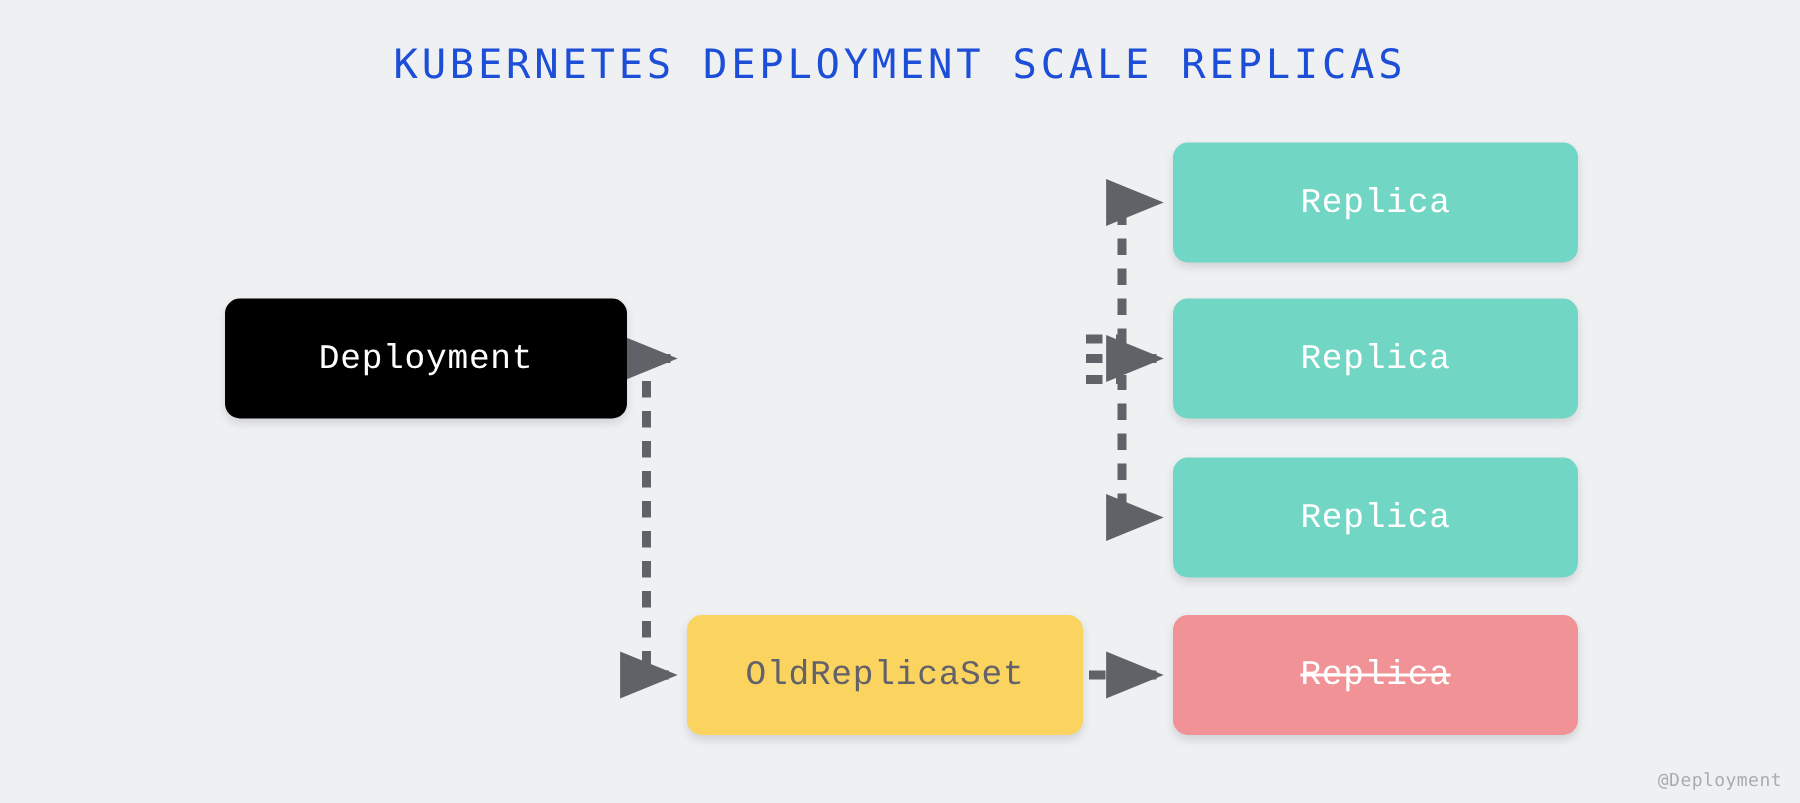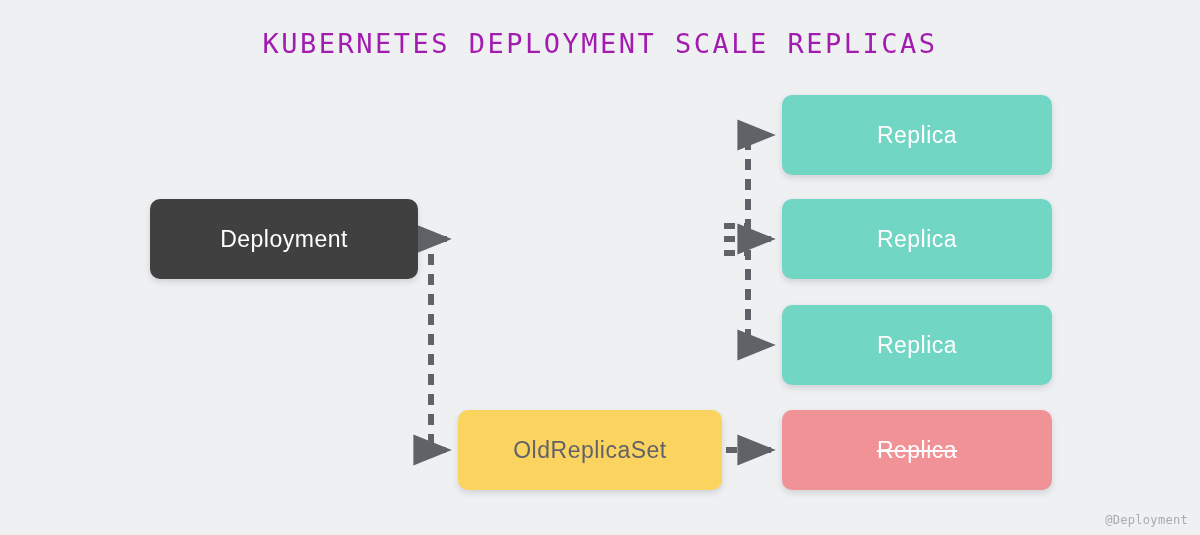--- a/index.html
+++ b/index.html
@@ -21,41 +21,41 @@
   }
   #title {
     position: absolute;
     left: 0;
     top: 28px;
     width: 1200px;
     text-align: center;
     font-family: "DejaVu Sans Mono", "Liberation Mono", monospace;
     font-size: 27px;
     letter-spacing: 2.5px;
-    color: #a21caf;
+    color: #1d4ed8;
     font-weight: 400;
     white-space: pre;
   }
   .node {
     position: absolute;
     border-radius: 10px;
     display: flex;
     align-items: center;
     justify-content: center;
     box-shadow: 0 3px 6px rgba(80, 80, 90, 0.18);
     box-sizing: border-box;
   }
   .node .label {
-    font-family: Liberation Sans, sans-serif;
+    font-family: Liberation Mono, monospace;
     font-size: 23px;
     letter-spacing: 0.5px;
     white-space: pre;
   }
   .node.deployment {
-    background: #404040;
+    background: #000000;
   }
   .node.deployment .label {
     color: #ffffff;
   }
   .node.replicaset-new,
   .node.replica-ok {
     background: #72d6c5;
   }
   .node.replicaset-new .label,
   .node.replica-ok .label {

